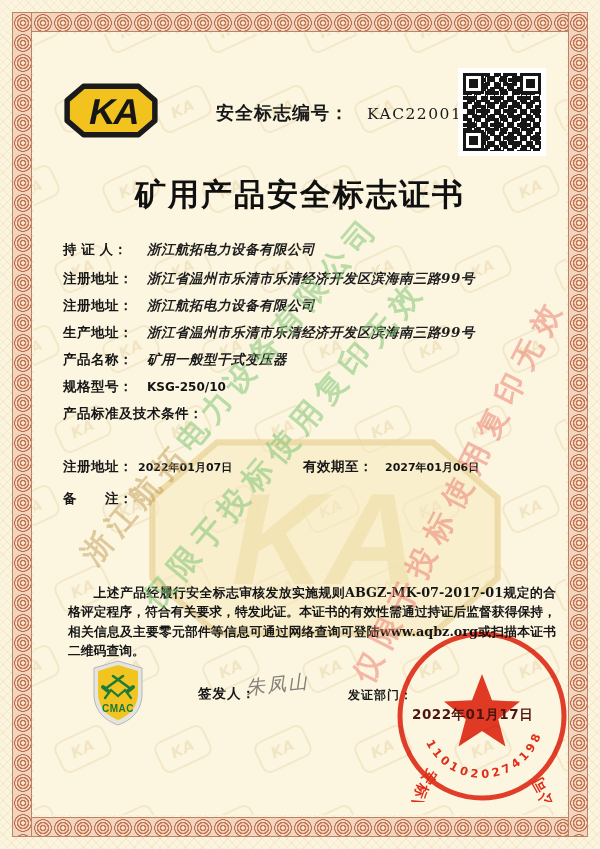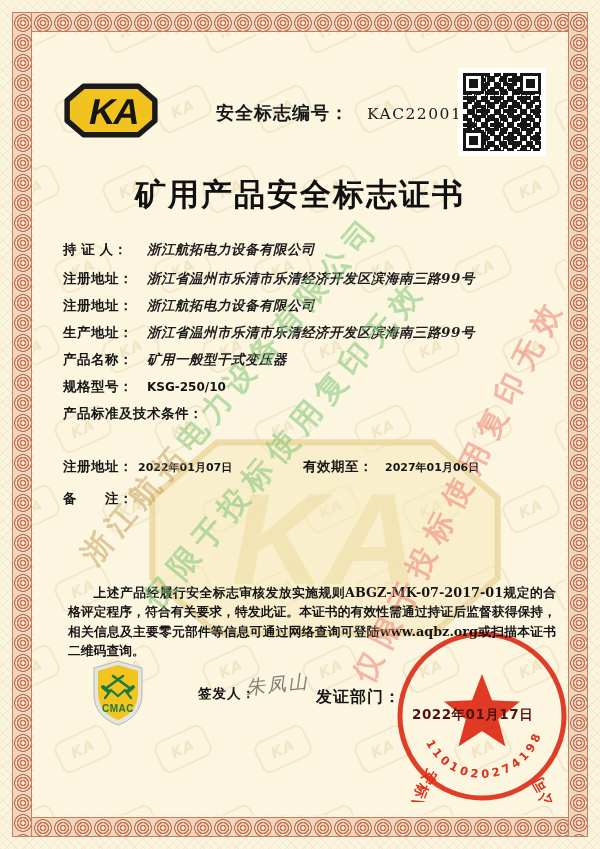--- a/index.html
+++ b/index.html
@@ -62,21 +62,21 @@
   #dates-row .dl{font-weight:bold;font-size:13.5px;color:#161616;letter-spacing:.5px}
   #dates-row .dv{font-family:"DejaVu Sans",sans-serif;font-weight:bold;font-size:11px;color:#141414}
   #issue-label{flex:0 0 75px}#issue-value{flex:0 0 165px}#valid-label{flex:0 0 82px}
   #remarks-row{top:490px}
   #statement{left:68px;width:488px;top:570px;font-family:"DejaVu Serif",serif;font-weight:bold;
     font-size:12.8px;line-height:19.5px;color:#161616;text-indent:2em;text-align:justify}
   #cmac{left:92px;top:660px;width:52px;height:66px}
   #signer-label{left:198px;top:685px;font-weight:bold;font-size:13.5px;color:#161616;letter-spacing:1px}
   #signature{left:246px;top:672px;font-family:"DejaVu Serif",serif;font-style:italic;font-size:19px;
     color:rgba(108,108,100,.85);transform:rotate(-6deg);letter-spacing:2px}
-  #dept-label{left:316px;top:687px;font-weight:bold;font-size:16px;color:#161616;letter-spacing:1px}
+  #dept-label{left:348px;top:687px;font-weight:bold;font-size:12px;color:#161616;letter-spacing:1px}
   
   #stamp{position:absolute;left:396px;top:630px;width:172px;height:172px;z-index:4;mix-blend-mode:multiply}
   #stamp-date{position:absolute;left:412px;top:706px;z-index:5;font-family:"DejaVu Sans",sans-serif;
     font-weight:bold;font-size:13.5px;color:#4f1410;letter-spacing:.5px}
   
   .wm-line{position:absolute;z-index:6;pointer-events:none;white-space:nowrap;
     font-family:"DejaVu Serif",serif;font-weight:bold;transform-origin:0 50%}
   #wm-company{left:88px;top:540px;transform:rotate(-50deg);font-size:30px;letter-spacing:7px}
   #wm-company .p1{color:rgba(193,154,84,.50)}
   #wm-company .p2{color:rgba(130,196,118,.55)}

